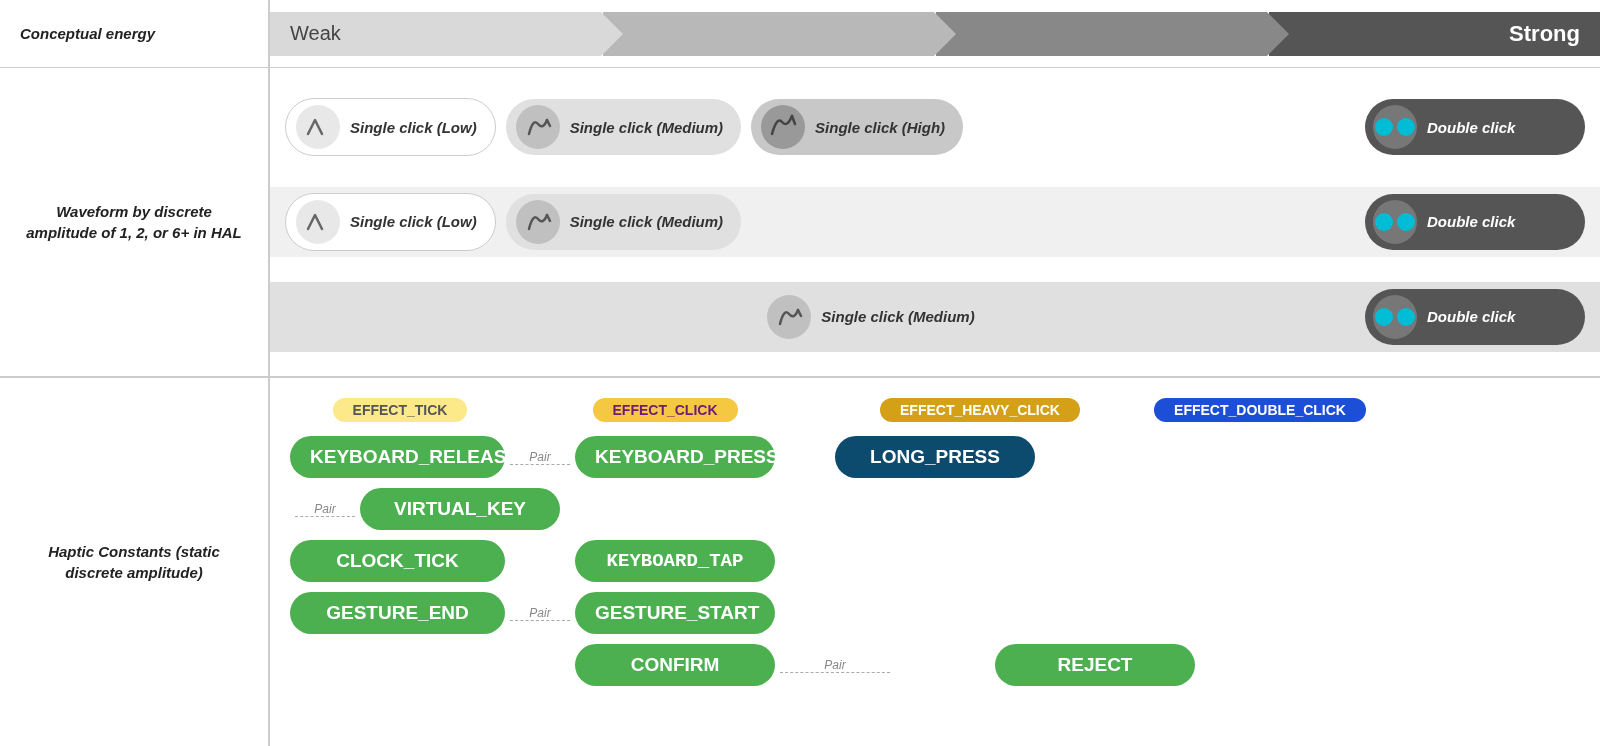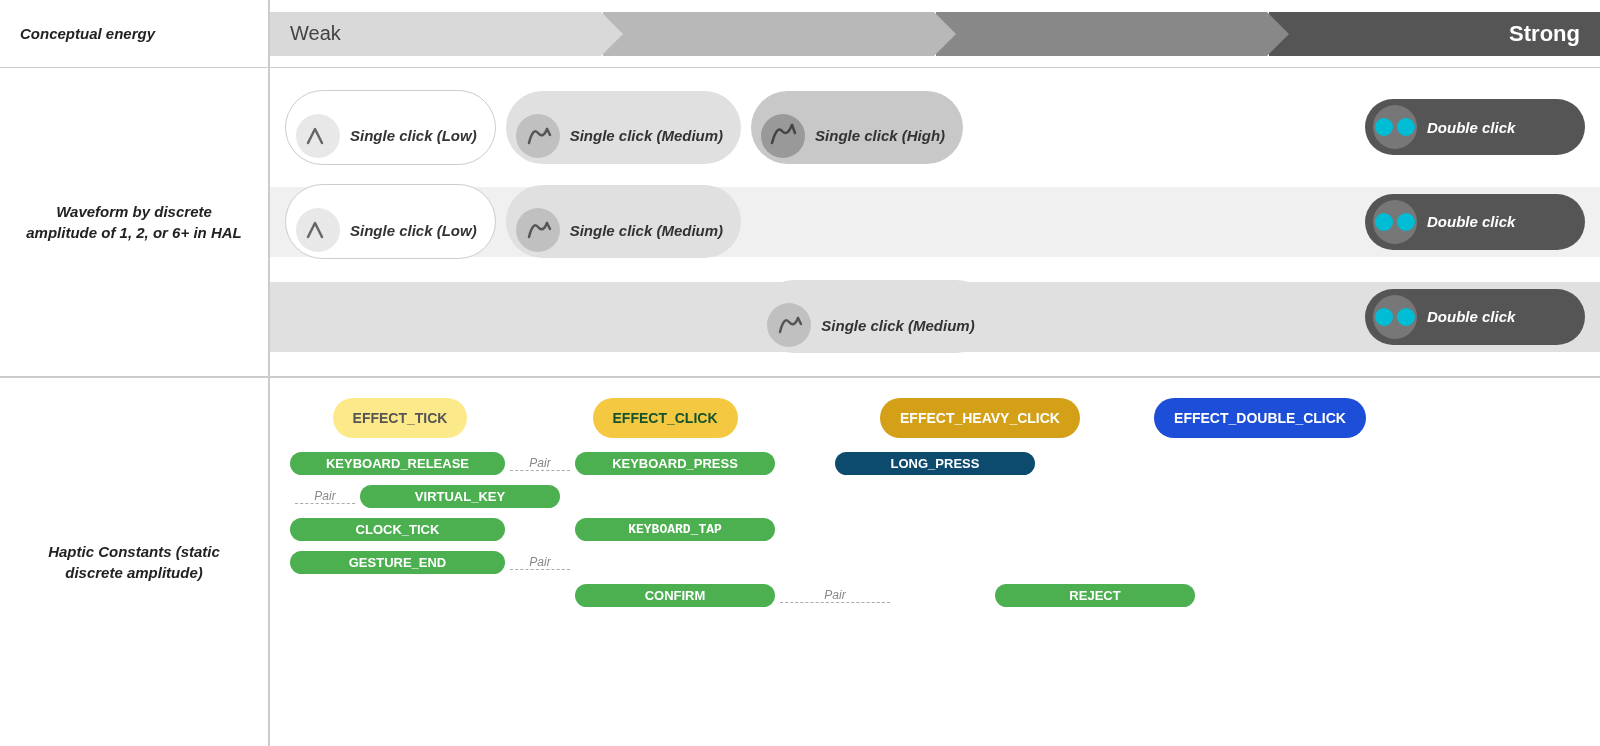--- a/index.html
+++ b/index.html
@@ -141,21 +141,21 @@
       flex-direction: column;
       justify-content: space-around;
       padding: 12px 0;
       position: relative;
     }
 
     .waveform-pill {
       display: flex;
       align-items: center;
       border-radius: 40px;
-      padding: 23px 18px 6px 10px;
+      padding: 6px 18px 6px 10px;
       font-size: 15px;
       font-style: italic;
       font-weight: bold;
       gap: 10px;
       white-space: nowrap;
     }
 
     .pill-white {
       background: #fff;
       border: 1px solid #ccc;
@@ -199,35 +199,35 @@
 
     
     .haptic-area {
       flex: 1;
       padding: 20px 20px 10px 20px;
       position: relative;
     }
 
     .effect-pill {
       border-radius: 30px;
-      padding: 12px 20px;
+      padding: 4px 20px;
       font-size: 14px;
       font-weight: bold;
       text-align: center;
       white-space: nowrap;
     }
 
     .effect-light-yellow { background: #fce98a; color: #555; }
-    .effect-medium-yellow { background: #f5c842; color: #14532d; }
+    .effect-medium-yellow { background: #f5c842; color: #701a75; }
     .effect-dark-yellow { background: #d4a017; color: #fff; }
 
     .hc-btn {
       border-radius: 30px;
-      padding: 4px 20px;
-      font-size: 13px;
+      padding: 10px 20px;
+      font-size: 19px;
       font-weight: bold;
       color: #fff;
       background: #4caf50;
       border: none;
       cursor: pointer;
       white-space: nowrap;
       display: inline-block;
       text-align: center;
     }
 
@@ -448,20 +448,21 @@
           <span class="hc-btn" style="width:200px;text-align:center;font-family:Liberation Mono, monospace;">KEYBOARD_TAP</span>
         </div>
 
 
         <div style="display:flex; align-items:center; margin-bottom:10px;">
           <span class="hc-btn" style="width:215px;text-align:center;">GESTURE_END</span>
           <div style="display:flex;flex-direction:column;align-items:center;width:70px;">
             <span style="font-size:12px;font-style:italic;color:#888;">Pair</span>
             <div style="width:60px;border-top:1.5px dashed #aaa;"></div>
           </div>
+          <span class="hc-btn" style="width:200px;text-align:center;">GESTURE_START</span>
         </div>
 
         <div style="display:flex; align-items:center; margin-bottom:10px; position:relative;">
           <div style="width:285px;"></div>
           <span class="hc-btn" style="width:200px;text-align:center;">CONFIRM</span>
 
           <div style="display:flex;flex-direction:column;align-items:center;width:120px;">
             <span style="font-size:12px;font-style:italic;color:#888;">Pair</span>
             <div style="width:110px;border-top:1.5px dashed #aaa;"></div>
           </div>

